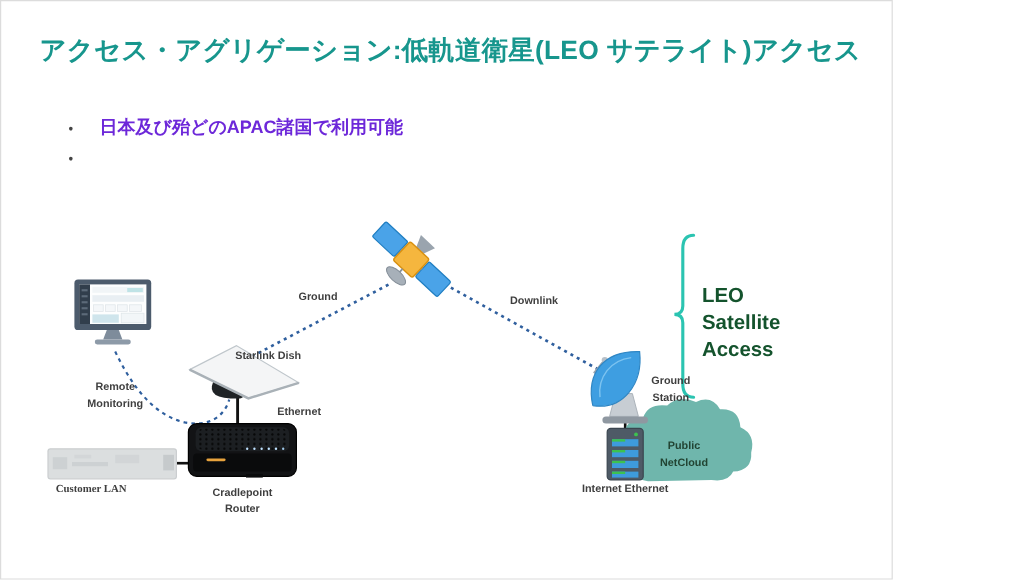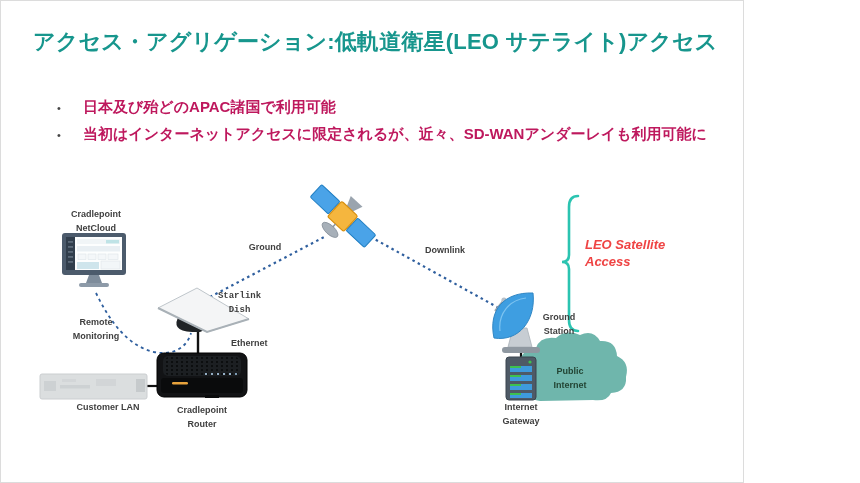--- a/index.html
+++ b/index.html
@@ -8,50 +8,49 @@
     position:relative; width:744px; height:483px; background:#ffffff;
     overflow:hidden; box-shadow: inset 0 0 0 1px #dcdcdc;
   }
   .title {
     position:absolute; left:33px; top:27px; width:760px;
     font-size:22px; font-weight:bold; color:#17968D; letter-spacing:0.2px;
   }
   .bullets { position:absolute; left:55px; top:94px; width:700px; list-style:none; }
   .bullets li { display:flex; align-items:baseline; line-height:25px; }
   .bullets .marker { font-size:11px; color:#444; width:28px; text-align:left; padding-left:2px; }
-  .bullets .btxt { font-size:15px; font-weight:bold; color:#be185d; }
+  .bullets .btxt { font-size:15px; font-weight:bold; color:#6d28d9; }
   svg.diagram { position:absolute; left:0; top:0; }
   .lbl {
     position:absolute; font-size:9px; font-weight:bold; color:#3f3f3f;
     line-height:1.5; text-align:center;
   }
   .callout {
     position:absolute; left:585px; top:236px; width:92px;
-    font-size:13px; font-weight:bold; color:#ef4444; line-height:1.32; text-align:left;font-style:italic;
+    font-size:17px; font-weight:bold; color:#14532d; line-height:1.32; text-align:left;
   }
   .pagenum {
     position:absolute; left:810px; top:446px; width:24px;
     font-size:11px; color:#ffffff; text-align:center; z-index:5;
   }
 </style>
 </head>
 <body>
 
 <div class="slide">
 
   <div class="title">アクセス・アグリゲーション:低軌道衛星(LEO サテライト)アクセス</div>
 
   <ul class="bullets">
     <li>
       <span class="marker">•</span>
       <span class="btxt">日本及び殆どのAPAC諸国で利用可能</span>
     </li>
     <li>
       <span class="marker">•</span>
-      <span class="btxt">当初はインターネットアクセスに限定されるが、近々、SD-WANアンダーレイも利用可能に</span>
     </li>
   </ul>
 
   <svg class="diagram" width="860" height="483" viewBox="0 0 860 483">
     <defs>
       <pattern id="vent" width="5" height="4" patternUnits="userSpaceOnUse">
         <circle cx="2" cy="2" r="1" fill="#060707"></circle>
       </pattern>
     </defs>
 
@@ -152,29 +151,28 @@
         <rect x="510" y="384" width="11" height="2" fill="#3DC24F"></rect>
       <rect x="510" y="393" width="22" height="5" fill="#3E9BDC"></rect>
         <rect x="510" y="393" width="11" height="2" fill="#3DC24F"></rect>
     </g>
 
     <path d="M578,196 Q569,196 569,207 L569,255 Q569,262 562,262 Q569,262 569,269 L569,320 Q569,331 578,331" fill="none" stroke="#2BC4B1" stroke-width="2.6" stroke-linecap="round"></path>
 
     <path d="M795,483 L805,454 Q810,438 826,441 L860,412 L860,483 Z" fill="#2BC8B4"></path>
   </svg>
 
-  <div class="lbl" style="left:60px; top:208px; width:72px;">Cradlepoint NetCloud</div>
   <div class="lbl" style="left:240px; top:241px; width:50px;">Ground</div>
   <div class="lbl" style="left:415px; top:244px; width:60px;">Downlink</div>
-  <div class="lbl" style="left:212px; top:290px; width:55px;font-family:Liberation Mono, monospace;">Starlink Dish</div>
+  <div class="lbl" style="left:196px; top:290px; width:55px;">Starlink Dish</div>
   <div class="lbl" style="left:66px; top:316px; width:60px;">Remote Monitoring</div>
   <div class="lbl" style="left:202px; top:337px; width:60px; text-align:left;padding-left:29px;">Ethernet</div>
-  <div class="lbl" style="left:72px; top:401px; width:72px;">Customer LAN</div>
+  <div class="lbl" style="left:40px; top:401px; width:72px;font-family:Liberation Serif, serif;">Customer LAN</div>
   <div class="lbl" style="left:164px; top:404px; width:76px;">Cradlepoint Router</div>
   <div class="lbl" style="left:534px; top:311px; width:50px;">Ground Station</div>
-  <div class="lbl" style="left:485px; top:401px; width:72px;">Internet Gateway</div>
-  <div class="lbl" style="left:545px; top:365px; width:50px; color:#243; ">Public Internet</div>
+  <div class="lbl" style="left:485px; top:401px; width:72px;">Internet Ethernet</div>
+  <div class="lbl" style="left:545px; top:365px; width:50px; color:#243; ">Public NetCloud</div>
 
   <div class="callout">LEO Satellite Access</div>
 
   <div class="pagenum">17</div>
 
 </div>
 
 </body></html>

